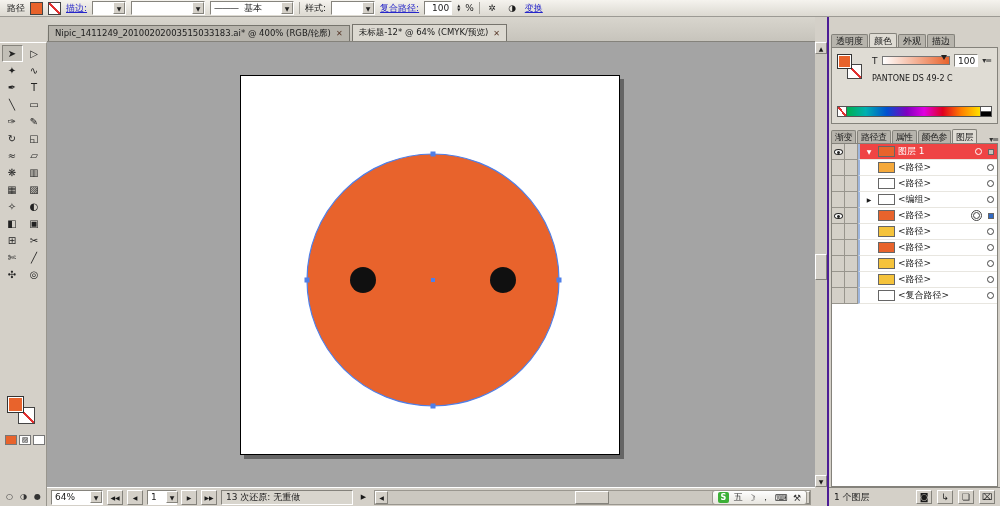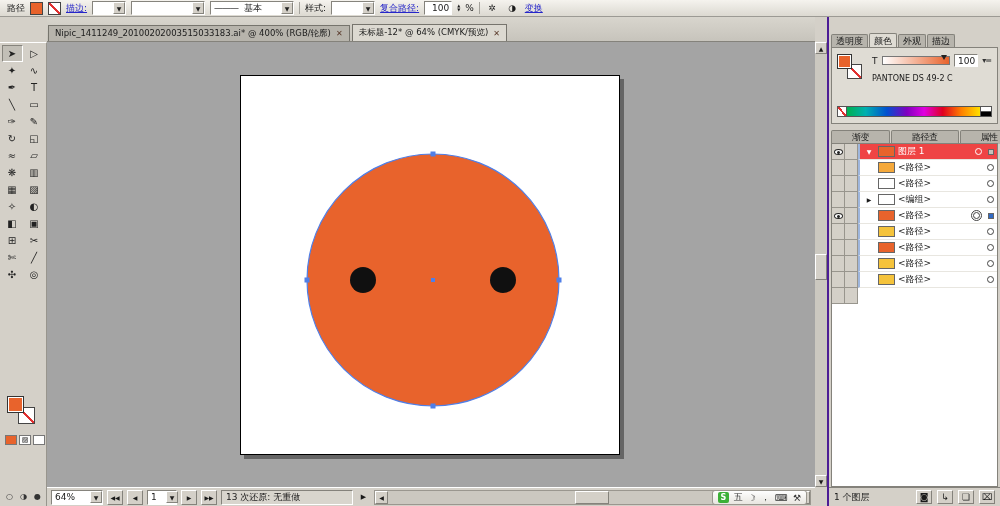--- a/index.html
+++ b/index.html
@@ -69,21 +69,21 @@
   #tint-value{width:24px;height:13px;display:flex;align-items:center;justify-content:flex-end;padding-right:2px}
   #pantone-label{position:absolute;left:40px;top:26px;font-size:8px;white-space:nowrap}
   #ramp-row{position:absolute;left:5px;right:5px;bottom:6px;height:11px;display:flex}
   #ramp-none{width:10px;height:11px;border:1px solid #555;background:linear-gradient(to top right,#fff 42%,#E03030 42%,#E03030 58%,#fff 58%)}
   #ramp{flex:1;height:11px;border:1px solid #555;border-left:none;background:linear-gradient(90deg,#00B050,#00B0B0 14%,#0050D0 30%,#8000C0 45%,#E000E0 58%,#E00020 72%,#FF8000 86%,#FFE000)}
   #ramp-bw{width:11px;height:11px;display:flex;flex-direction:column;border:1px solid #555;border-left:none}
   #ramp-bw .w{flex:1;background:#fff;border-bottom:1px solid #555}
   #ramp-bw .b{flex:1;background:#000}
 
   #tabs-mid{top:112px}
-  #tabs-mid .ptab{padding:0 20px;letter-spacing:-0.5px}
+  #tabs-mid .ptab{padding:0 3px;letter-spacing:-0.5px}
   #layers-body{top:126px;bottom:19px;background:#FFFFFF;overflow:hidden}
   .lrow{display:flex;height:16px}
   .lcol{width:13px;background:#D4D0C8;border-right:1px solid #98958D;border-bottom:1px solid #98958D;display:flex;align-items:center;justify-content:center;flex:none}
   .lcontent{flex:1;display:flex;align-items:center;gap:3px;padding:0 3px;border-bottom:1px solid #E8E6E0;border-left:2px solid #9FB6DC;min-width:0}
   .lcontent.sel{background:#ef4444;color:#fff}
   .lindent{width:12px;flex:none}
   .lexp{width:12px;flex:none;font-size:6px;text-align:center}
   .lthumb{width:17px;height:11px;border:1px solid #666;flex:none;background:#fff}
   .lname{white-space:nowrap;overflow:hidden}
   .ltarget{margin-left:auto;width:7px;height:7px;border:1px solid #444;border-radius:50%;flex:none}
@@ -378,20 +378,26 @@
           <span class="lindent"></span>
           <span class="lthumb" style="background: rgb(245, 195, 59);"></span>
           <span class="lname">&lt;路径&gt;</span>
           <span class="ltarget"></span>
         </div>
       </div>
 
       <div class="lrow">
         <div class="lcol"></div>
         <div class="lcol"></div>
+        <div class="lcontent">
+          <span class="lindent"></span>
+          <span class="lthumb" style="background: rgb(255, 255, 255);"></span>
+          <span class="lname">&lt;复合路径&gt;</span>
+          <span class="ltarget"></span>
+        </div>
       </div>
 
     </div>
 
     <div id="layers-footer">
       <span>1 个图层</span>
       <span class="btns">
         <span class="fbtn raised">◙</span>
         <span class="fbtn raised">↳</span>
         <span class="fbtn raised">❏</span>

